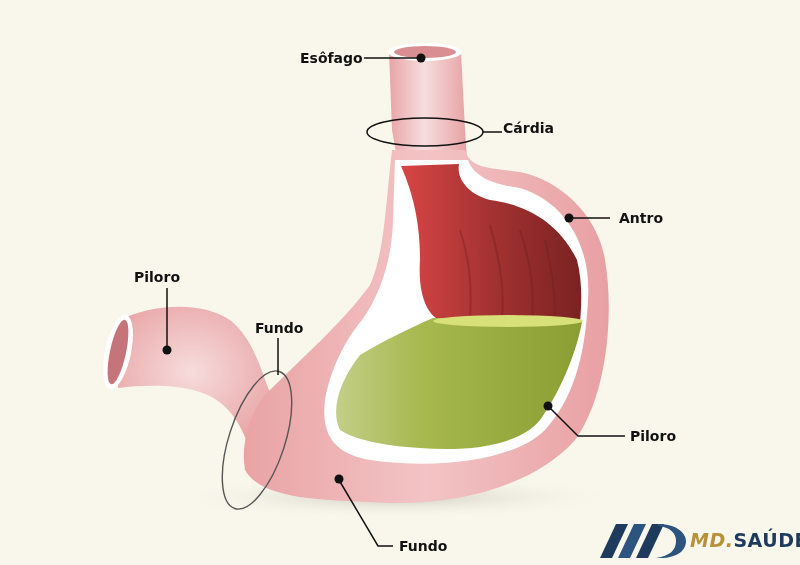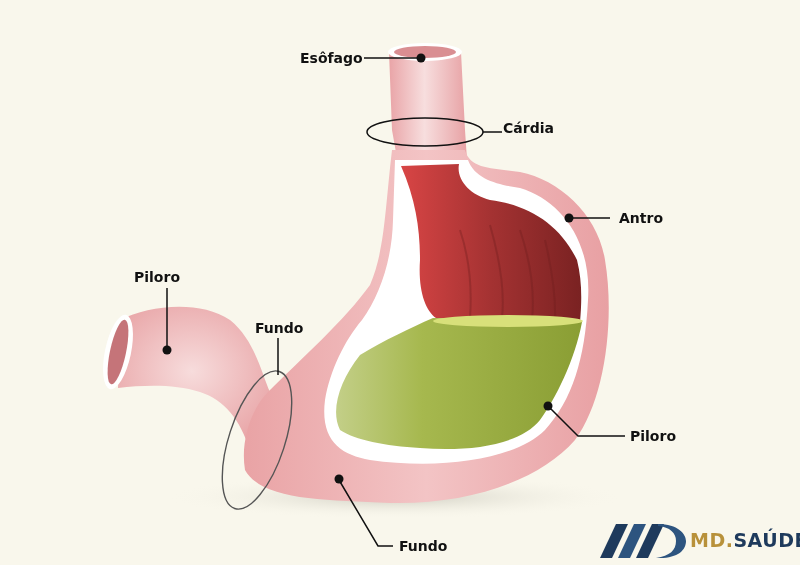--- a/index.html
+++ b/index.html
@@ -1,21 +1,21 @@
 <!DOCTYPE html>
 <html><head>
 <meta charset="utf-8">
 <style>
   html, body { margin: 0; padding: 0; }
   body { width: 800px; height: 565px; background: #f9f7ec; overflow: hidden; position: relative; font-family: "Liberation Sans", sans-serif; }
   #stage { position: absolute; left: 0; top: 0; width: 800px; height: 565px; }
   .lbl { position: absolute; font-family: "DejaVu Sans", sans-serif; font-weight: bold; font-size: 14px; color: #111; white-space: nowrap; line-height: 1; }
   .logo { position: absolute; left: 598px; top: 517px; width: 200px; height: 44px; }
   .logo-text { position: absolute; left: 92px; top: 12px; font-family: "DejaVu Sans", sans-serif; font-weight: bold; font-size: 19px; letter-spacing: 0.5px; white-space: nowrap; }
-  .logo-md { color: #b8913a; }
+  .logo-md { color: #b8913a; font-style: italic; }
   .logo-saude { color: #1e3a5c; }
 </style>
 </head>
 <body>
 
 <svg id="stage" viewBox="0 0 800 565" xmlns="http://www.w3.org/2000/svg">
   <defs>
     <linearGradient id="wallGrad" x1="0" y1="0" x2="1" y2="0">
       <stop offset="0" stop-color="#e9a3a5"></stop>
       <stop offset="0.5" stop-color="#f3c4c5"></stop>

